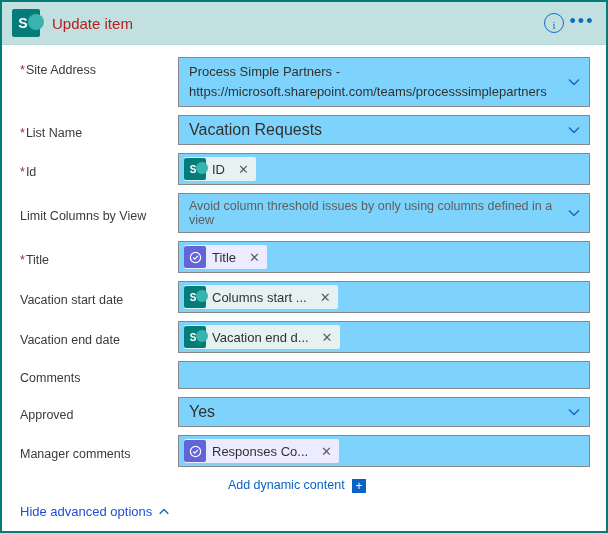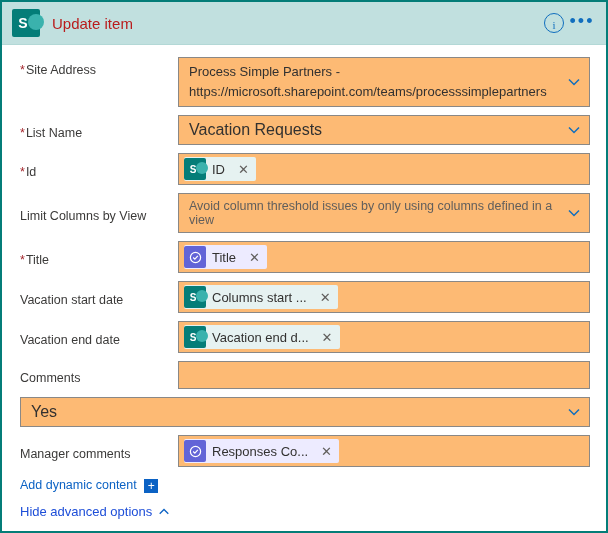--- a/index.html
+++ b/index.html
@@ -10,40 +10,40 @@
   .app-icon::after{content:"";position:absolute;right:-4px;top:5px;width:16px;height:16px;border-radius:50%;background:#3ab2ad}
   .title{font-size:15px;color:#b91c1c;flex:1}
   .hdr-btn{width:28px;height:28px;display:flex;align-items:center;justify-content:center;color:#106ebe;cursor:pointer}
   .info-circle{width:18px;height:18px;border:1.5px solid #106ebe;border-radius:50%;display:flex;align-items:flex-end;justify-content:center;font-size:11px;line-height:14px;font-family:Georgia,serif}
   .dots{font-size:18px;letter-spacing:2px;color:#106ebe;padding-bottom:4px}
   .body{padding:12px 16px 0 18px}
   .row{display:flex;align-items:center;margin-bottom:8px}
   .row.tall{align-items:flex-start}
   .lbl{width:158px;padding-top:6px;font-size:12.5px;color:#3b3a39;flex-shrink:0}
   .lbl .req{color:#a4262c;margin-right:1px}
-  .field{flex:1;border:1px solid #8a8886;min-height:28px;box-sizing:border-box;background:#fdba74;display:flex;align-items:center;position:relative}
+  .field{flex:1;border:1px solid #8a8886;min-height:28px;box-sizing:border-box;background:#7dd3fc;display:flex;align-items:center;position:relative}
   .field.multi{display:block;padding:4px 28px 4px 10px}
   .field.pad{padding:3px 5px}
   .field-text{padding:5px 10px;font-size:16px;color:#323130}
   .multi .ln{font-size:13px;line-height:20px;color:#323130}
   .chev{position:absolute;right:8px;top:50%;transform:translateY(-50%);pointer-events:none}
   .chev svg{display:block}
   .token{display:inline-flex;align-items:center;height:24px;border-radius:2px;margin:0;font-size:13px}
   .tk-sp{background:#e6f2f1}
   .tk-ap{background:#edebff}
   .tk-ic{width:22px;height:22px;border-radius:2px;display:flex;align-items:center;justify-content:center;margin-right:6px;color:#fff;font-size:11px;font-weight:600;position:relative}
   .ic-sp{background:#047d78}
   .ic-sp .slet{position:relative;z-index:2;left:-2px;font-size:10px}
   .ic-sp::after{content:"";position:absolute;right:-2px;top:4px;width:12px;height:12px;border-radius:50%;background:#3ab2ad}
   .ic-ap{background:#6264d7}
   .ic-ap svg{display:block}
   .tk-txt{padding-right:6px;color:#323130}
   .tk-x{padding:0 7px;color:#605e5c;cursor:pointer;font-size:13px}
   .placeholder{color:#605e5c;padding:5px 10px;font-size:12.5px}
-  .dyn-row{text-align:left;padding:2px 16px 0 0}
+  .dyn-row{text-align:center;padding:2px 16px 0 0}
   .dyn-link{color:#0b62c4;font-size:12.5px;cursor:pointer}
   .dyn-plus{display:inline-flex;width:14px;height:14px;background:#0b62c4;color:#fff;align-items:center;justify-content:center;font-size:12px;vertical-align:middle;margin-left:4px}
   .footer-link{position:absolute;left:18px;bottom:12px;color:#1d4ed8;font-size:13px;cursor:pointer;display:flex;align-items:center}
   .footer-link svg{margin-left:6px}
 </style>
 </head>
 <body>
 
 <div class="card">
 
@@ -153,20 +153,21 @@
         </span>
       </div>
     </div>
 
     <div class="row">
       <div class="lbl">Comments</div>
       <div class="field"></div>
     </div>
 
     <div class="row">
+      <div class="lbl">Approved</div>
       <div class="field">
         <span class="field-text">Yes</span>
         <span class="chev">
             <svg width="14" height="14" viewBox="0 0 14 14">
               <path d="M2 4.5 L7 9.5 L12 4.5" stroke="#106ebe" stroke-width="1.5" fill="none"></path>
             </svg>
           </span>
       </div>
     </div>
 

